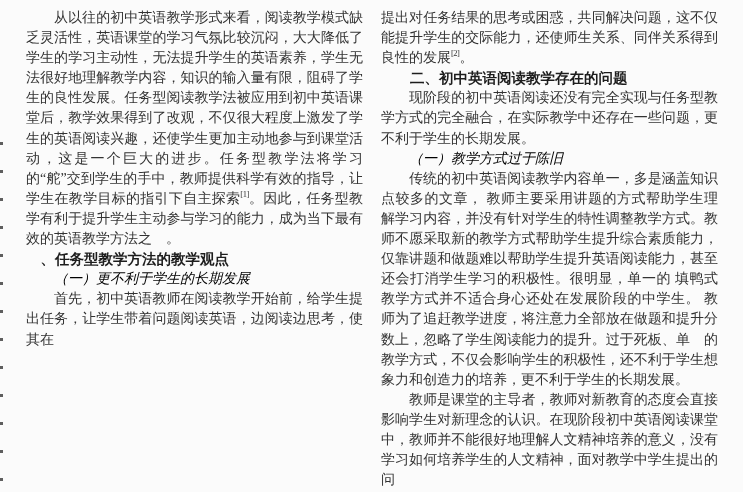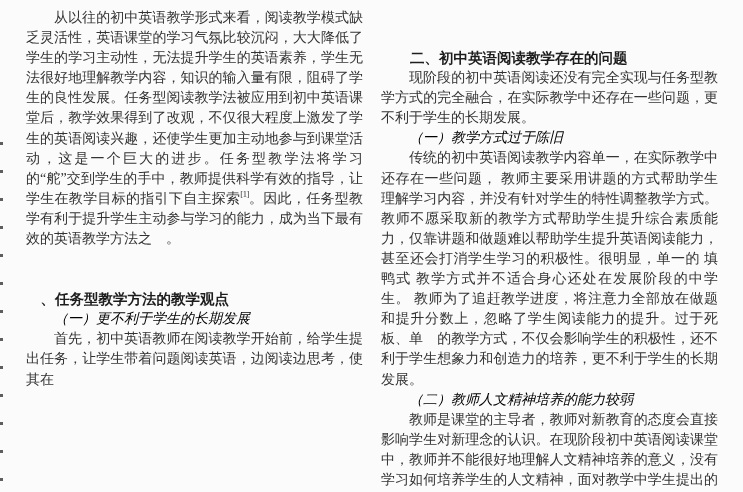--- a/index.html
+++ b/index.html
@@ -34,21 +34,20 @@
   p, h3 { margin: 0; padding: 0; }
   .para { text-indent: 0; }
   .indent { text-indent: 2em; }
   .heading {
     font-family: "Liberation Sans", "DejaVu Sans", sans-serif;
     font-weight: bold;
     font-size: 14.5px;
     line-height: 20.1px;
     color: #1d1d1d;
     text-align: left;
-    margin-top: 40px;
   }
   .h-indent-1 { text-indent: 1em; }
   .h-indent-2 { text-indent: 2em; }
   .kai {
     text-indent: 2em;
     font-style: italic;
     color: #000000;
   }
   sup.ref {
     font-size: 8.5px;
@@ -77,21 +76,21 @@
   <div class="edge-noise"></div>
 
   <div class="col col-left">
     <p class="para indent"><span>从以往的初中英语教学形式来看，阅读教学模式缺乏灵活性，英语课堂的学习气氛比较沉闷，大大降低了学生的学习主动性，无法提升学生的英语素养，学生无法很好地理解教学内容，知识的输入量有限，阻碍了学生的良性发展。任务型阅读教学法被应用到初中英语课堂后，教学效果得到了改观，不仅很大程度上激发了学生的英语阅读兴趣，还使学生更加主动地参与到课堂活动，这是一个巨大的进步。任务型教学法将学习的“舵”交到学生的手中，教师提供科学有效的指导，让学生在教学目标的指引下自主探索</span><sup class="ref">[1]</sup><span>。因此，任务型教学有利于提升学生主动参与学习的能力，成为当下最有效的英语教学方法之　。</span></p>
     <h3 class="heading h-indent-1">、任务型教学方法的教学观点</h3>
     <p class="kai">（一）更不利于学生的长期发展</p>
     <p class="para indent">首先，初中英语教师在阅读教学开始前，给学生提出任务，让学生带着问题阅读英语，边阅读边思考，使其在</p>
   </div>
 
   <div class="col col-right">
+    <p class="para"><span>提出对任务结果的思考或困惑，共同解决问题，这不仅能提升学生的交际能力，还使师生关系、同伴关系得到良性的发展</span><sup class="ref">[2]</sup><span>。</span></p>
     <h3 class="heading h-indent-2">二、初中英语阅读教学存在的问题</h3>
     <p class="para indent">现阶段的初中英语阅读还没有完全实现与任务型教学方式的完全融合，在实际教学中还存在一些问题，更不利于学生的长期发展。</p>
     <p class="kai">（一）教学方式过于陈旧</p>
-    <p class="para indent">传统的初中英语阅读教学内容单一，在实际教学中还存在一些问题， 教师主要采用讲题的方式帮助学生理解学习内容，并没有针对学生的特性调整教学方式。教师不愿采取新的教学方式帮助学生提升综合素质能力，仅靠讲题和做题难以帮助学生提升英语阅读能力，甚至还会打消学生学习的积极性。很明显，单一的 填鸭式 教学方式并不适合身心还处在发展阶段的中学生。 教师为了追赶教学进度，将注意力全部放在做题和提升分数上，忽略了学生阅读能力的提升。过于死板、单　的教学方式，不仅会影响学生的积极性，还不利于学生想象力和创造力的培养，更不利于学生的长期发展。</p>
-    <p class="kai">（二）教师人文精神培养的能力较弱</p>
+    <p class="para indent">传统的初中英语阅读教学内容单一，多是涵盖知识点较多的文章， 教师主要采用讲题的方式帮助学生理解学习内容，并没有针对学生的特性调整教学方式。教师不愿采取新的教学方式帮助学生提升综合素质能力，仅靠讲题和做题难以帮助学生提升英语阅读能力，甚至还会打消学生学习的积极性。很明显，单一的 填鸭式 教学方式并不适合身心还处在发展阶段的中学生。 教师为了追赶教学进度，将注意力全部放在做题和提升分数上，忽略了学生阅读能力的提升。过于死板、单　的教学方式，不仅会影响学生的积极性，还不利于学生想象力和创造力的培养，更不利于学生的长期发展。</p>
     <p class="para indent">教师是课堂的主导者，教师对新教育的态度会直接影响学生对新理念的认识。在现阶段初中英语阅读课堂中，教师并不能很好地理解人文精神培养的意义，没有学习如何培养学生的人文精神，面对教学中学生提出的问</p>
   </div>
 
 </div>
 
 </body></html>

